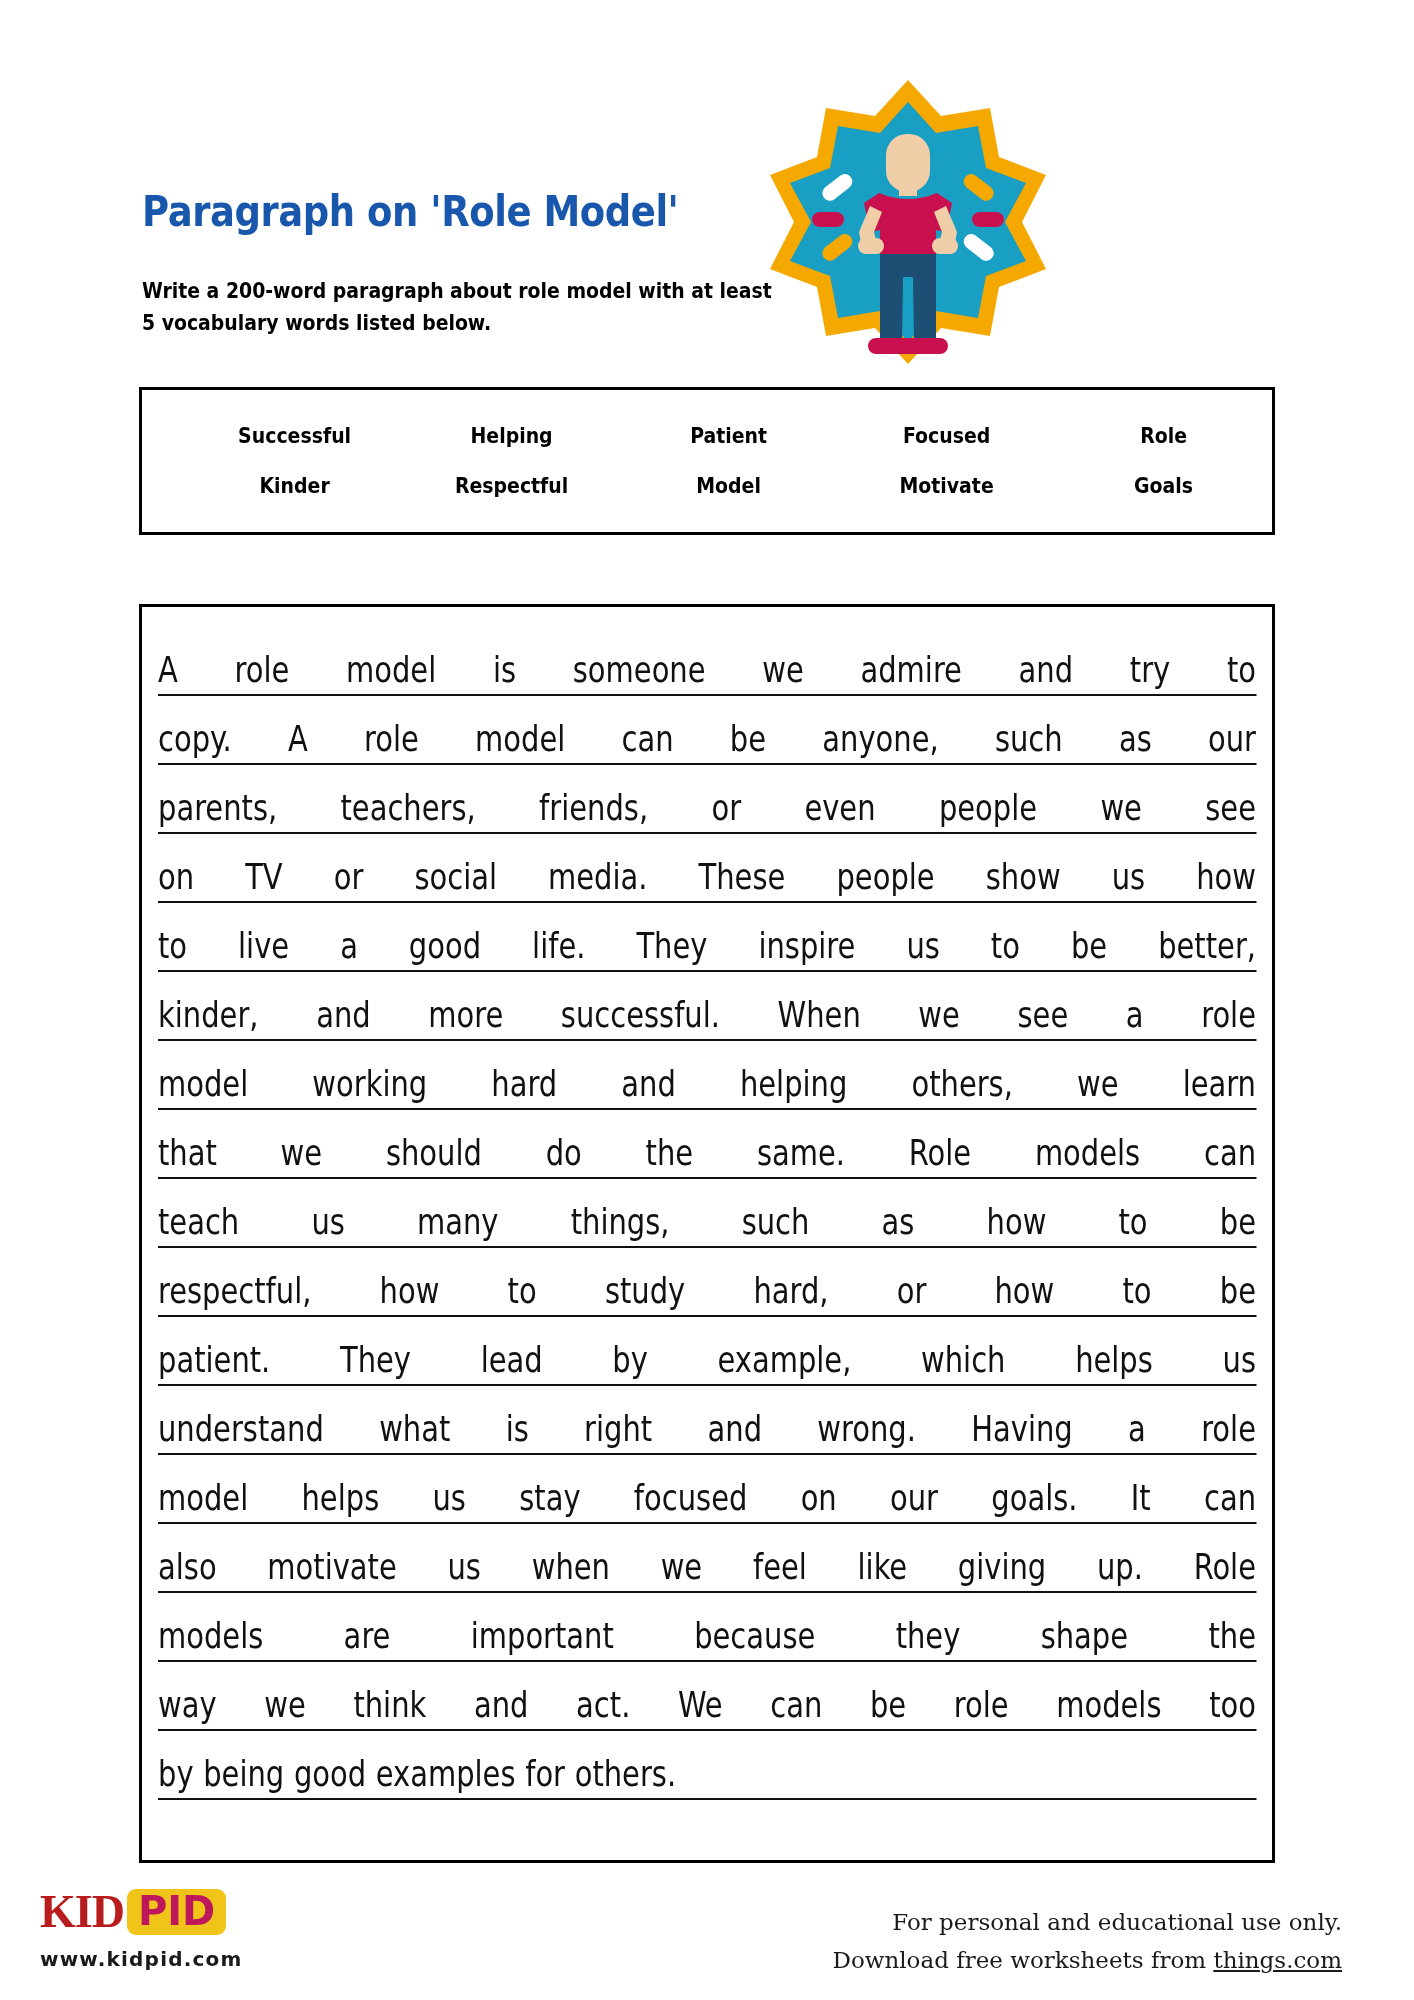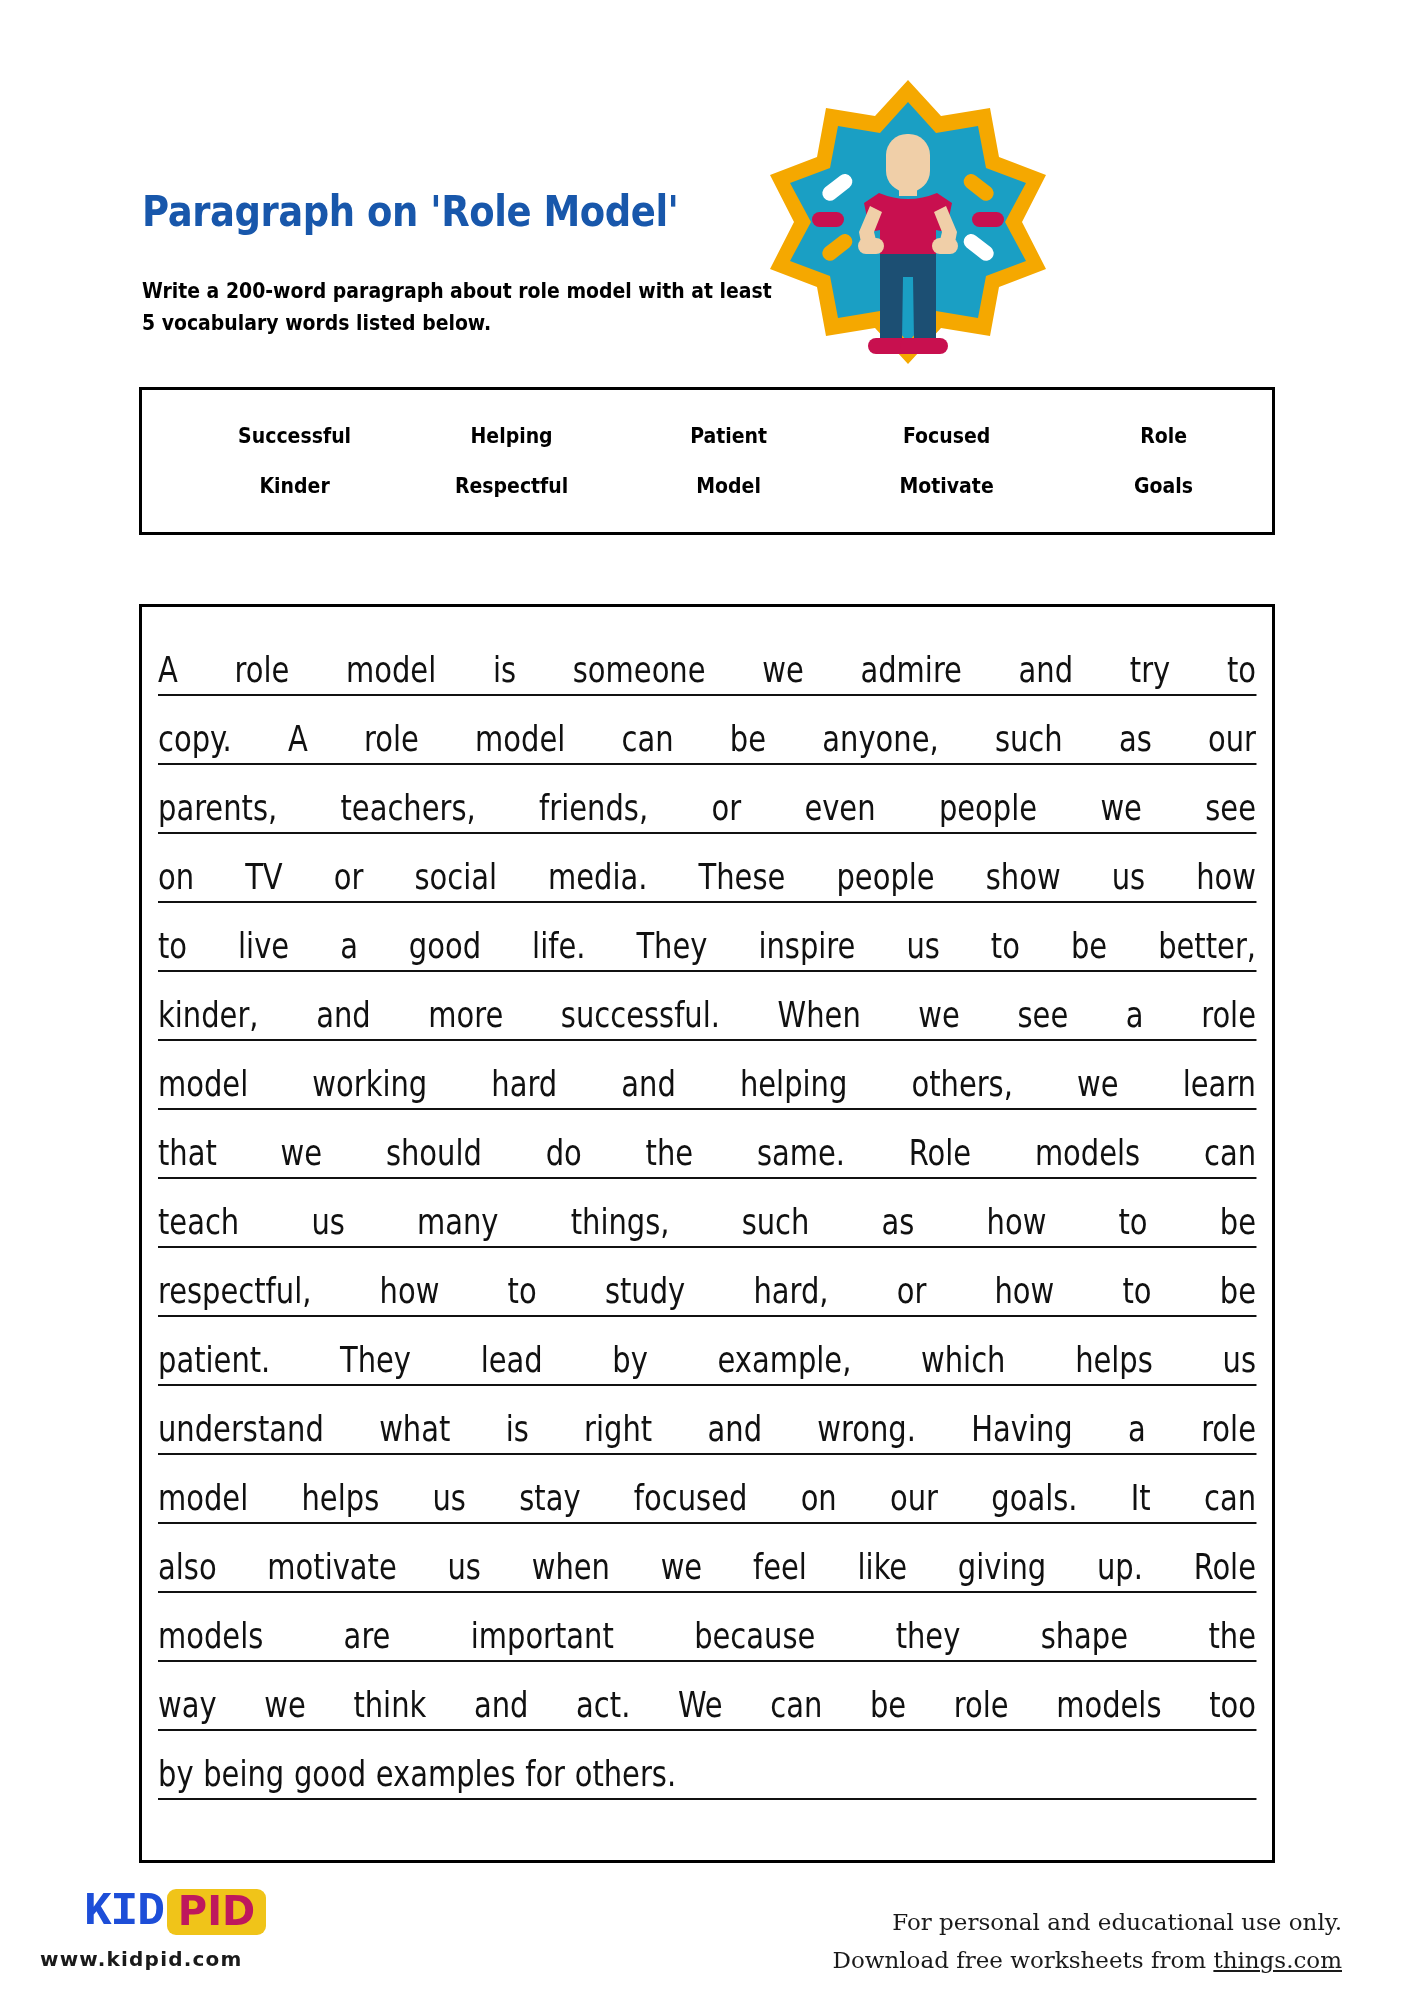--- a/index.html
+++ b/index.html
@@ -154,27 +154,26 @@
     left: 40px;
     top: 8px;
     width: 280px;
   }
   .logo-mark {
     display: flex;
     align-items: center;
     height: 52px;
   }
   .logo-kid {
-    font-family: Liberation Mono, monospace;
+    font-family: Liberation Serif, serif;
     font-size: 46px;
     font-weight: 700;
-    color: #1d4ed8;
+    color: #b91c1c;
     letter-spacing: -1px;
     line-height: 1;
-    margin-left: 44px;
   }
   .logo-pid-box {
     background: #f0c419;
     border-radius: 9px;
     padding: 2px 11px 4px 11px;
     margin-left: 3px;
     line-height: 1;
   }
   .logo-pid {
     font-family: "DejaVu Sans", sans-serif;

